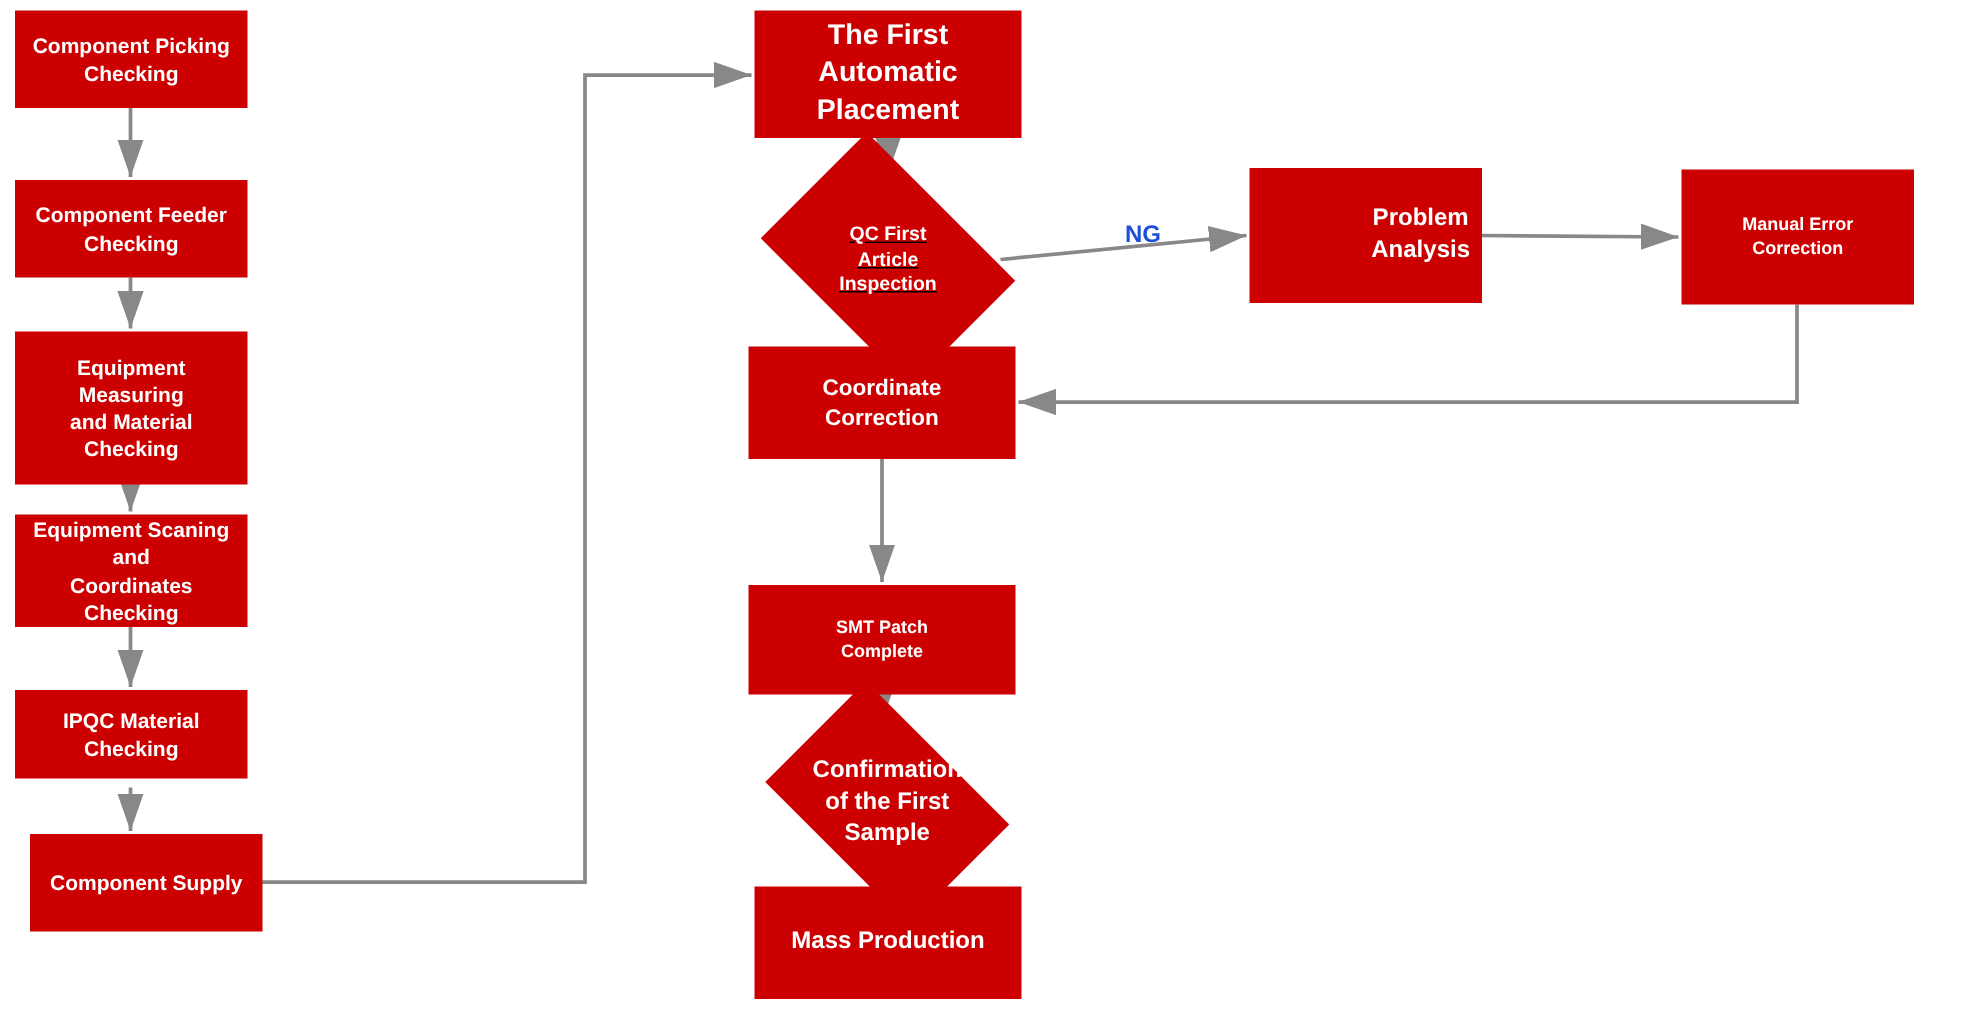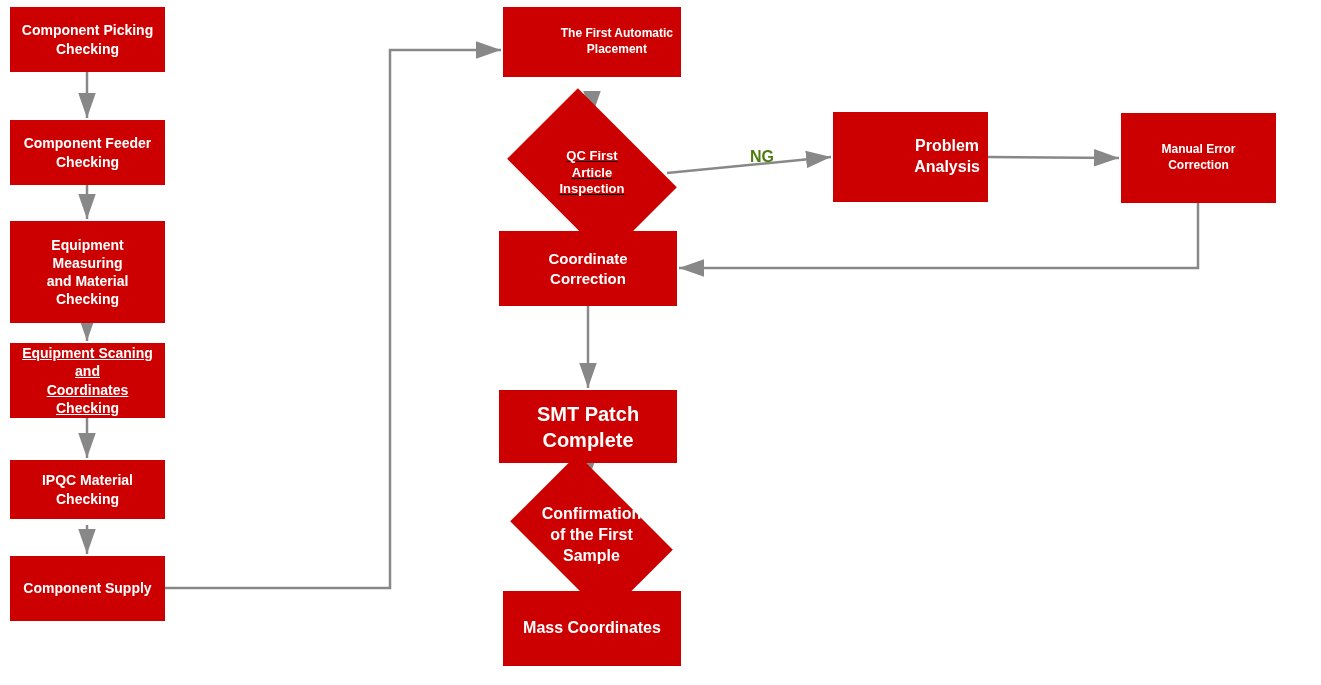--- a/index.html
+++ b/index.html
@@ -60,21 +60,21 @@
       top: 0;
       left: 0;
       width: 1321px;
       height: 685px;
       pointer-events: none;
     }
     .ng-label {
       position: absolute;
       font-weight: bold;
       font-size: 16px;
-      color: #4d7c0f;
+      color: #1d4ed8;
     }
   </style>
 </head>
 <body>
 
 <div class="flowchart">
 
   <svg class="arrow-svg">
     <defs>
       <marker id="arrowhead" markerWidth="10" markerHeight="7" refX="10" refY="3.5" orient="auto">
@@ -117,56 +117,56 @@
   </div>
 
   <div class="box" style="left:10px; top:120px; width:155px; height:65px; font-size:14px;">
     <span>Component Feeder<br>Checking</span>
   </div>
 
   <div class="box" style="left:10px; top:221px; width:155px; height:102px; font-size:14px;">
     <span>Equipment Measuring<br>and Material Checking</span>
   </div>
 
-  <div class="box" style="left:10px; top:343px; width:155px; height:75px; font-size:14px;text-decoration:underline;">
+  <div class="box" style="left:10px; top:343px; width:155px; height:75px; font-size:14px;">
     <span>Equipment Scaning and<br>Coordinates Checking</span>
   </div>
 
   <div class="box" style="left:10px; top:460px; width:155px; height:59px; font-size:14px;">
     <span>IPQC Material<br>Checking</span>
   </div>
 
-  <div class="box" style="left:10px; top:556px; width:155px; height:65px; font-size:14px;">
+  <div class="box" style="left:20px; top:556px; width:155px; height:65px; font-size:14px;">
     <span>Component Supply</span>
   </div>
 
-  <div class="box" style="left:503px; top:7px; width:178px; height:70px; font-size:12px;justify-content:flex-end;">
+  <div class="box" style="left:503px; top:7px; width:178px; height:85px; font-size:19px;justify-content:flex-end;">
     <span>The First Automatic<br>Placement</span>
   </div>
 
   <div class="diamond" style="left:512px; top:118px; width:160px; height:110px;text-decoration:underline;">
     <div class="diamond-inner"></div>
     <div class="diamond-text">QC First<br>Article<br>Inspection</div>
   </div>
 
   <div class="box" style="left:499px; top:231px; width:178px; height:75px; font-size:15px;">
     <span>Coordinate<br>Correction</span>
   </div>
 
-  <div class="box" style="left:499px; top:390px; width:178px; height:73px; font-size:20px;">
+  <div class="box" style="left:499px; top:390px; width:178px; height:73px; font-size:12px;">
     <span>SMT Patch<br>Complete</span>
   </div>
 
   <div class="diamond" style="left:514px; top:483px; width:155px; height:105px;">
     <div class="diamond-inner" style="width:135px; height:95px;"></div>
     <div class="diamond-text" style="font-size:16px;">Confirmation<br>of the First<br>Sample</div>
   </div>
 
   <div class="box" style="left:503px; top:591px; width:178px; height:75px; font-size:16px;">
-    <span>Mass Coordinates</span>
+    <span>Mass Production</span>
   </div>
 
   <div class="box" style="left:833px; top:112px; width:155px; height:90px; font-size:16px;justify-content:flex-end;">
     <span>Problem<br>Analysis</span>
   </div>
 
   <div class="box" style="left:1121px; top:113px; width:155px; height:90px; font-size:12px;">
     <span>Manual Error<br>Correction</span>
   </div>
 

